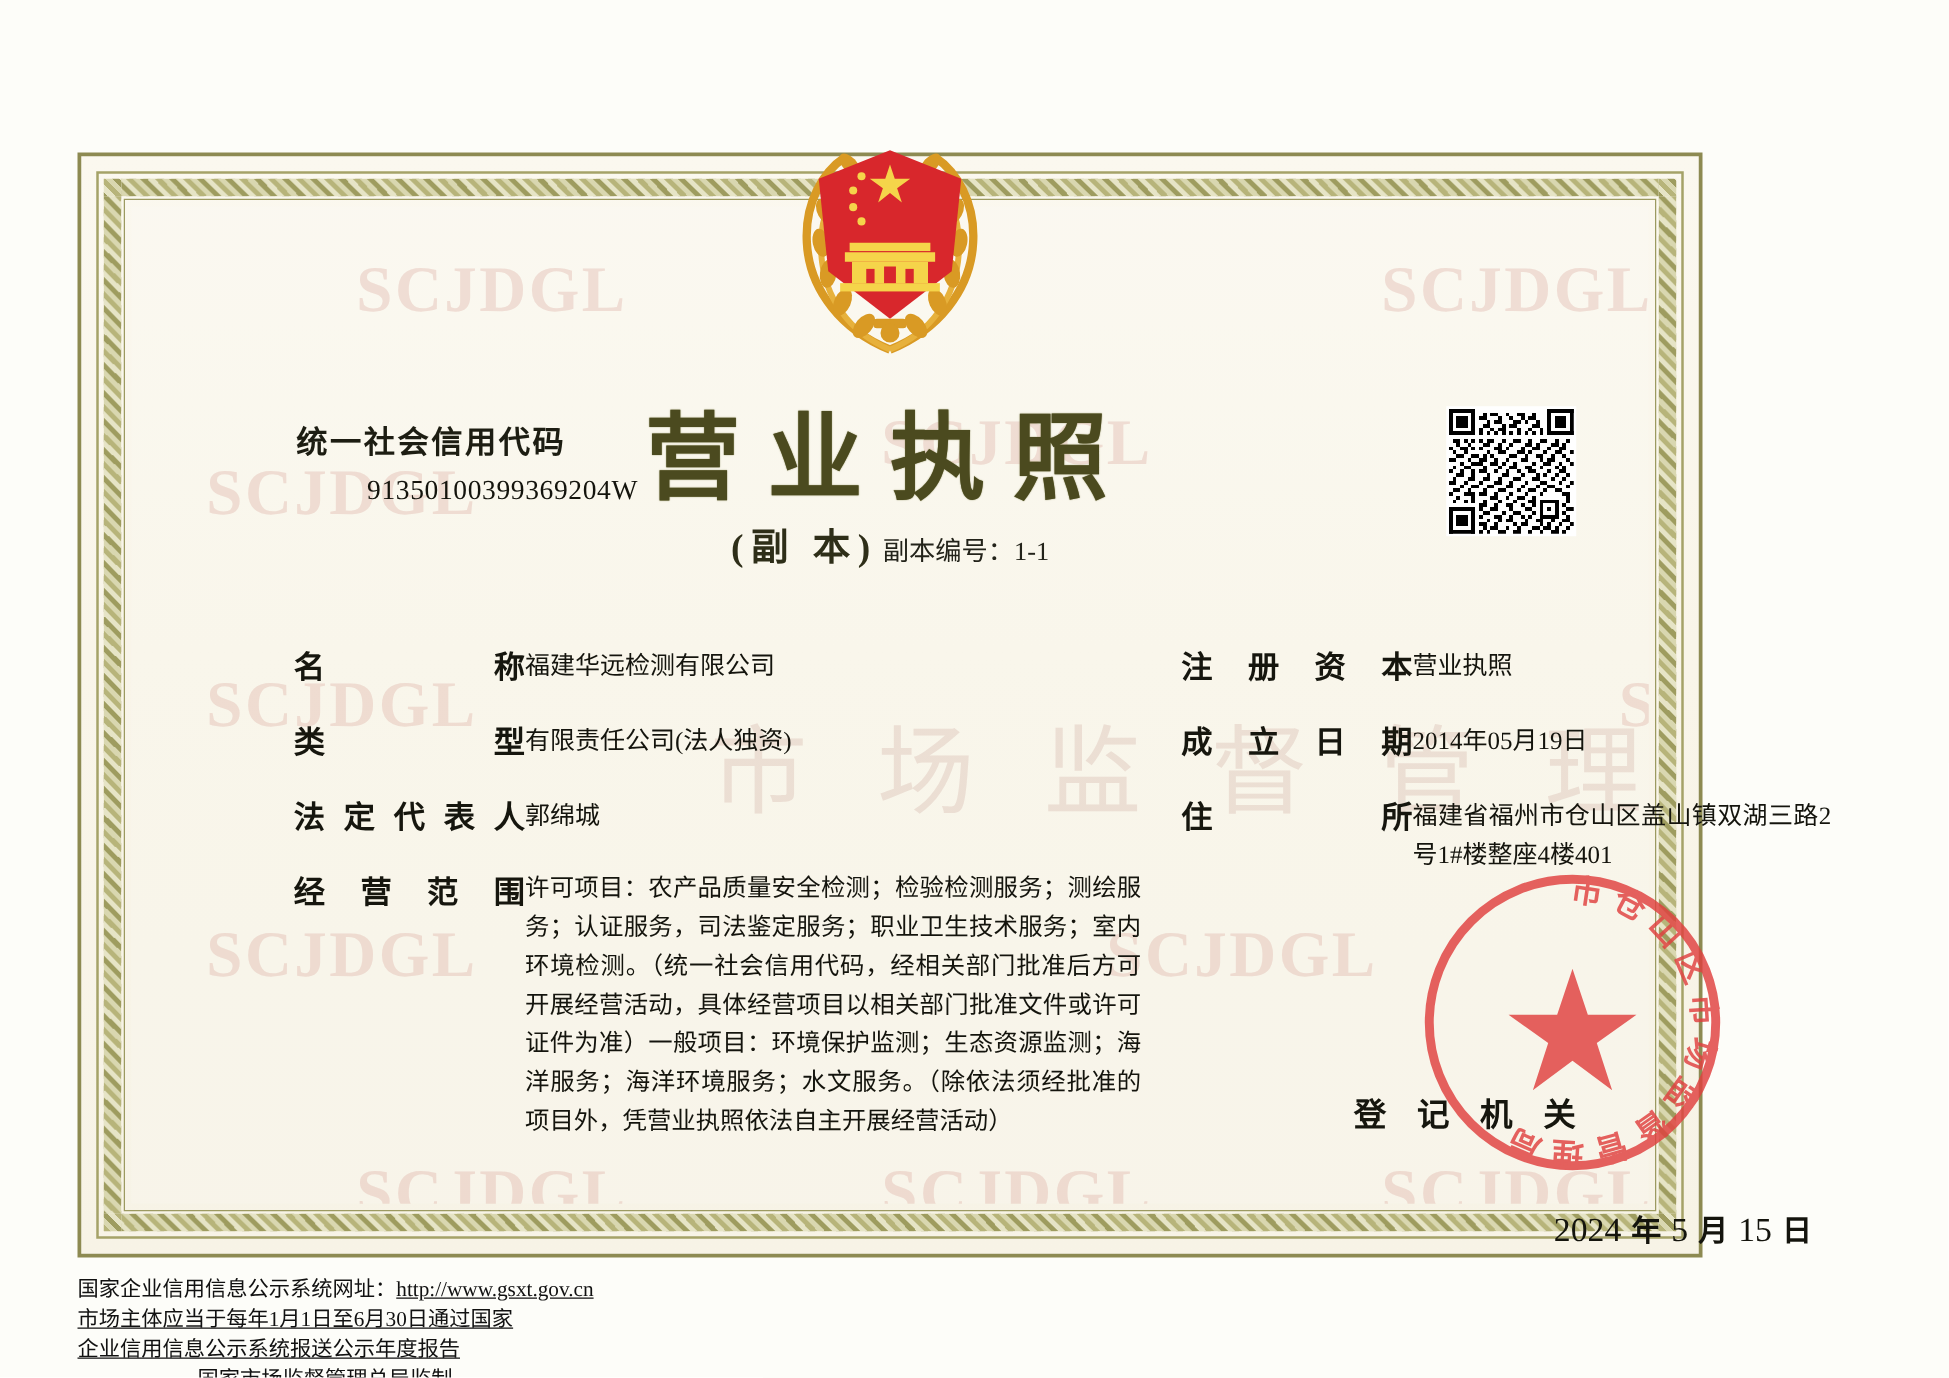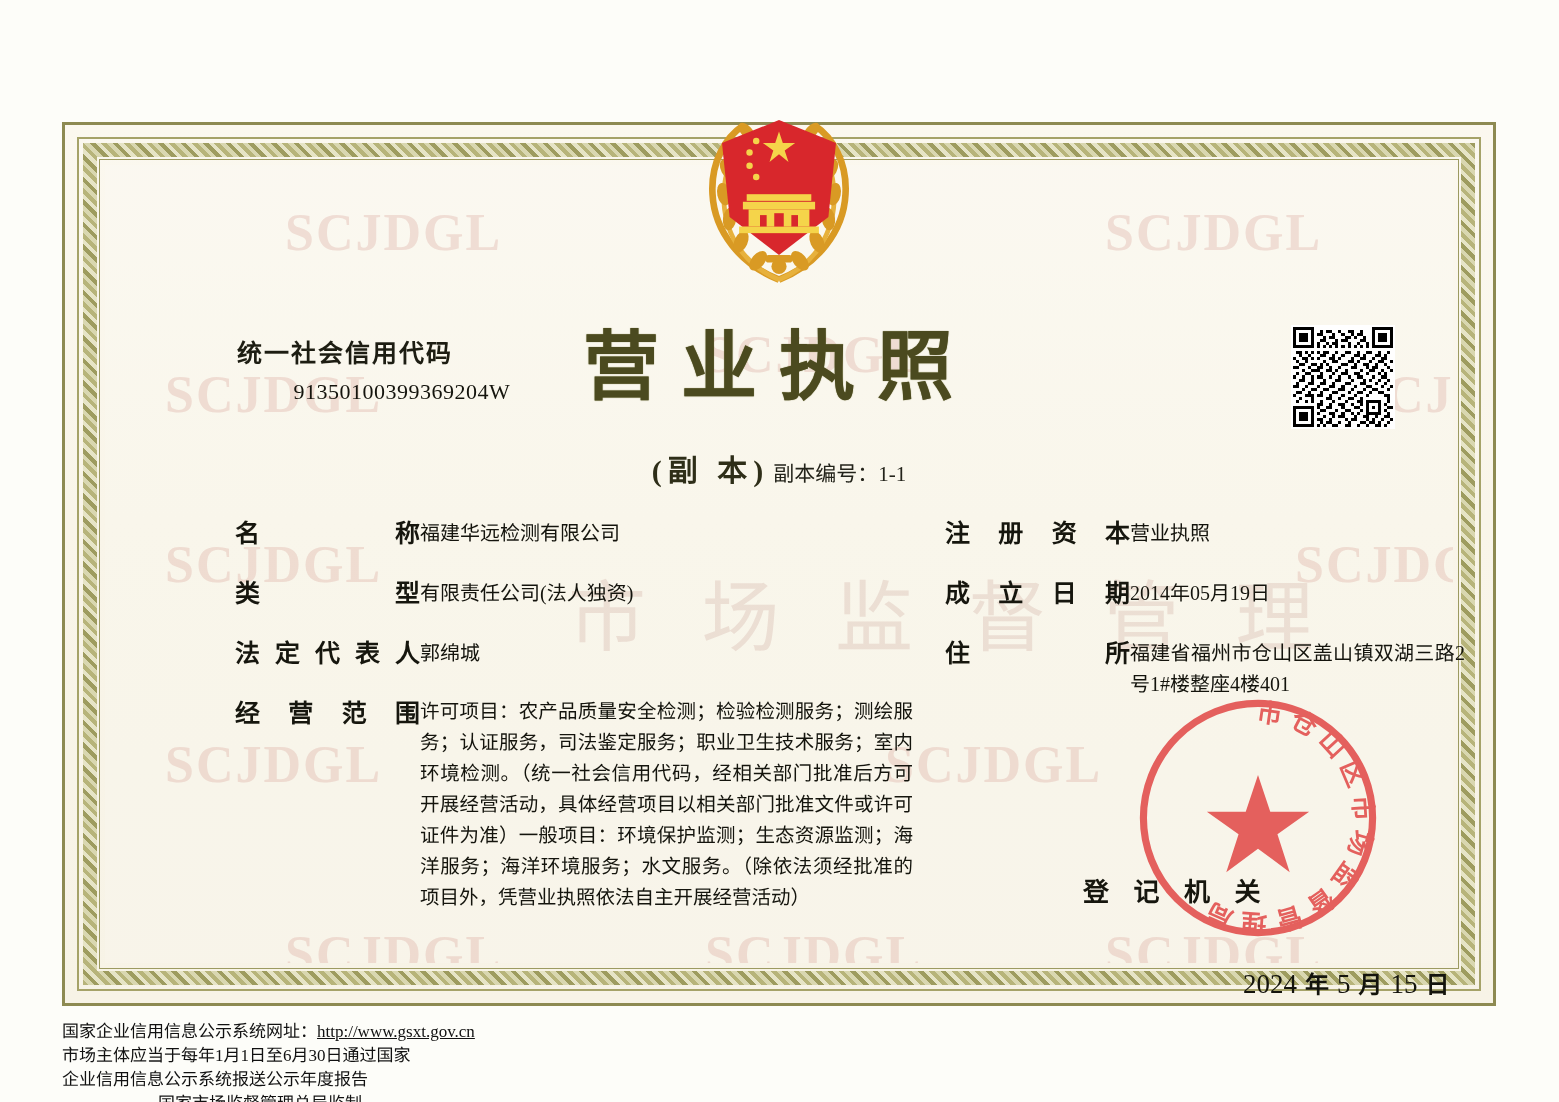--- a/index.html
+++ b/index.html
@@ -21,21 +21,21 @@
     position: absolute;
     left: 0; top: 0;
     width: 1559px; height: 1102px;
     background: #fdfdf9;
   }
 
   .cert {
     position: absolute;
     left: 62px;
     top: 122px;
-    width: 1434px;
+    width: 1300px;
     height: 884px;
     background: linear-gradient(180deg, #fbf8ef 0%, #f9f5e9 45%, #f7f3e6 100%);
     border: 3px solid #8d8a52;
     box-sizing: border-box;
   }
   .cert-inner-border {
     position: absolute;
     left: 12px; top: 12px; right: 12px; bottom: 12px;
     border: 2px solid #a5a268;
     box-sizing: border-box;
@@ -122,21 +122,20 @@
     transform: translateX(-50%);
     display: flex;
     align-items: baseline;
     white-space: nowrap;
   }
   .subtitle-main {
     font-size: 30px;
     font-weight: bold;
     letter-spacing: 6px;
     color: #2e2e18;
-    margin-top: 33px;
   }
   .subtitle-no {
     font-size: 21px;
     color: #23231a;
     margin-left: 4px;
   }
 
   
   .credit-block {
     position: absolute;
@@ -271,21 +270,21 @@
     top: 1020px;
     width: 1434px;
     display: flex;
     justify-content: space-between;
     align-items: flex-start;
     font-size: 17px;
     color: #111;
     flex-direction: column;
   }
   .footer-left { width: 470px; line-height: 24px; }
-  .footer-mid  { width: 460px; line-height: 24px; text-align: left; }
+  .footer-mid  { width: 460px; line-height: 24px; text-align: left; text-decoration: underline; }
   .footer-right{ width: 300px; line-height: 24px; text-align: right; }
   .footer-url { text-decoration: underline; }
 </style>
 </head>
 <body>
 
 <div class="page">
 
   <div class="cert">
     <div class="cert-inner-border"></div>

